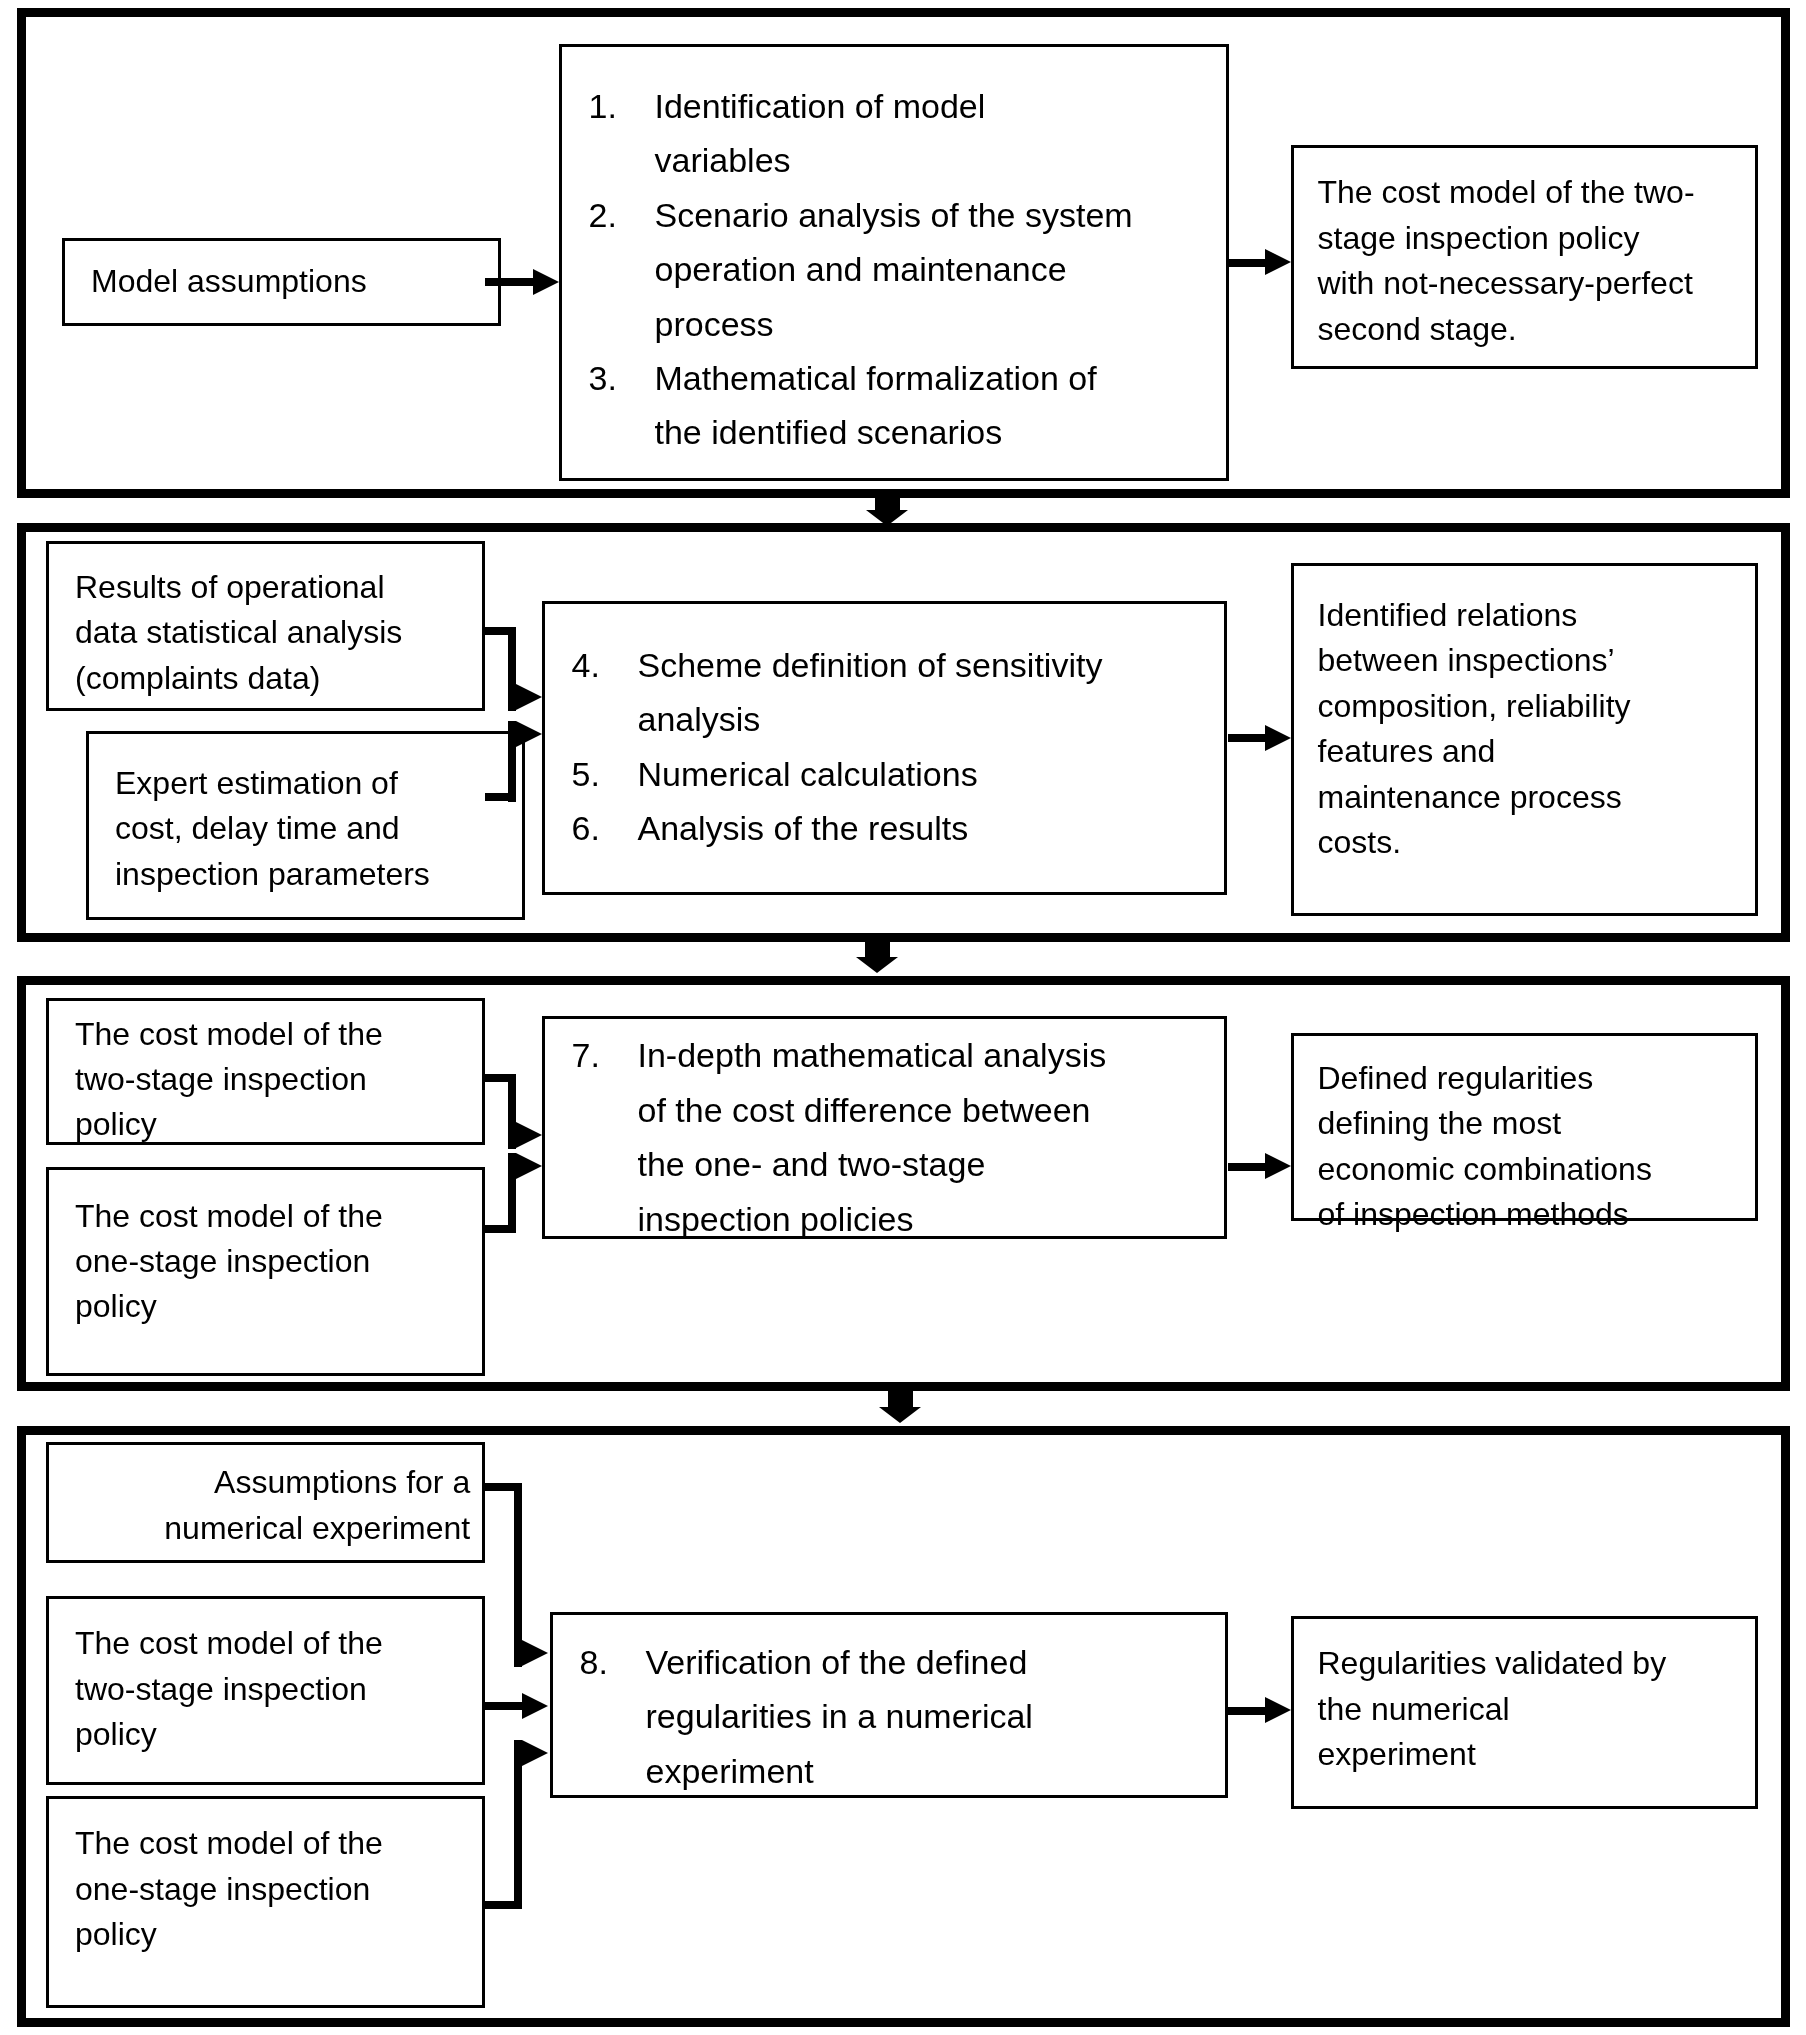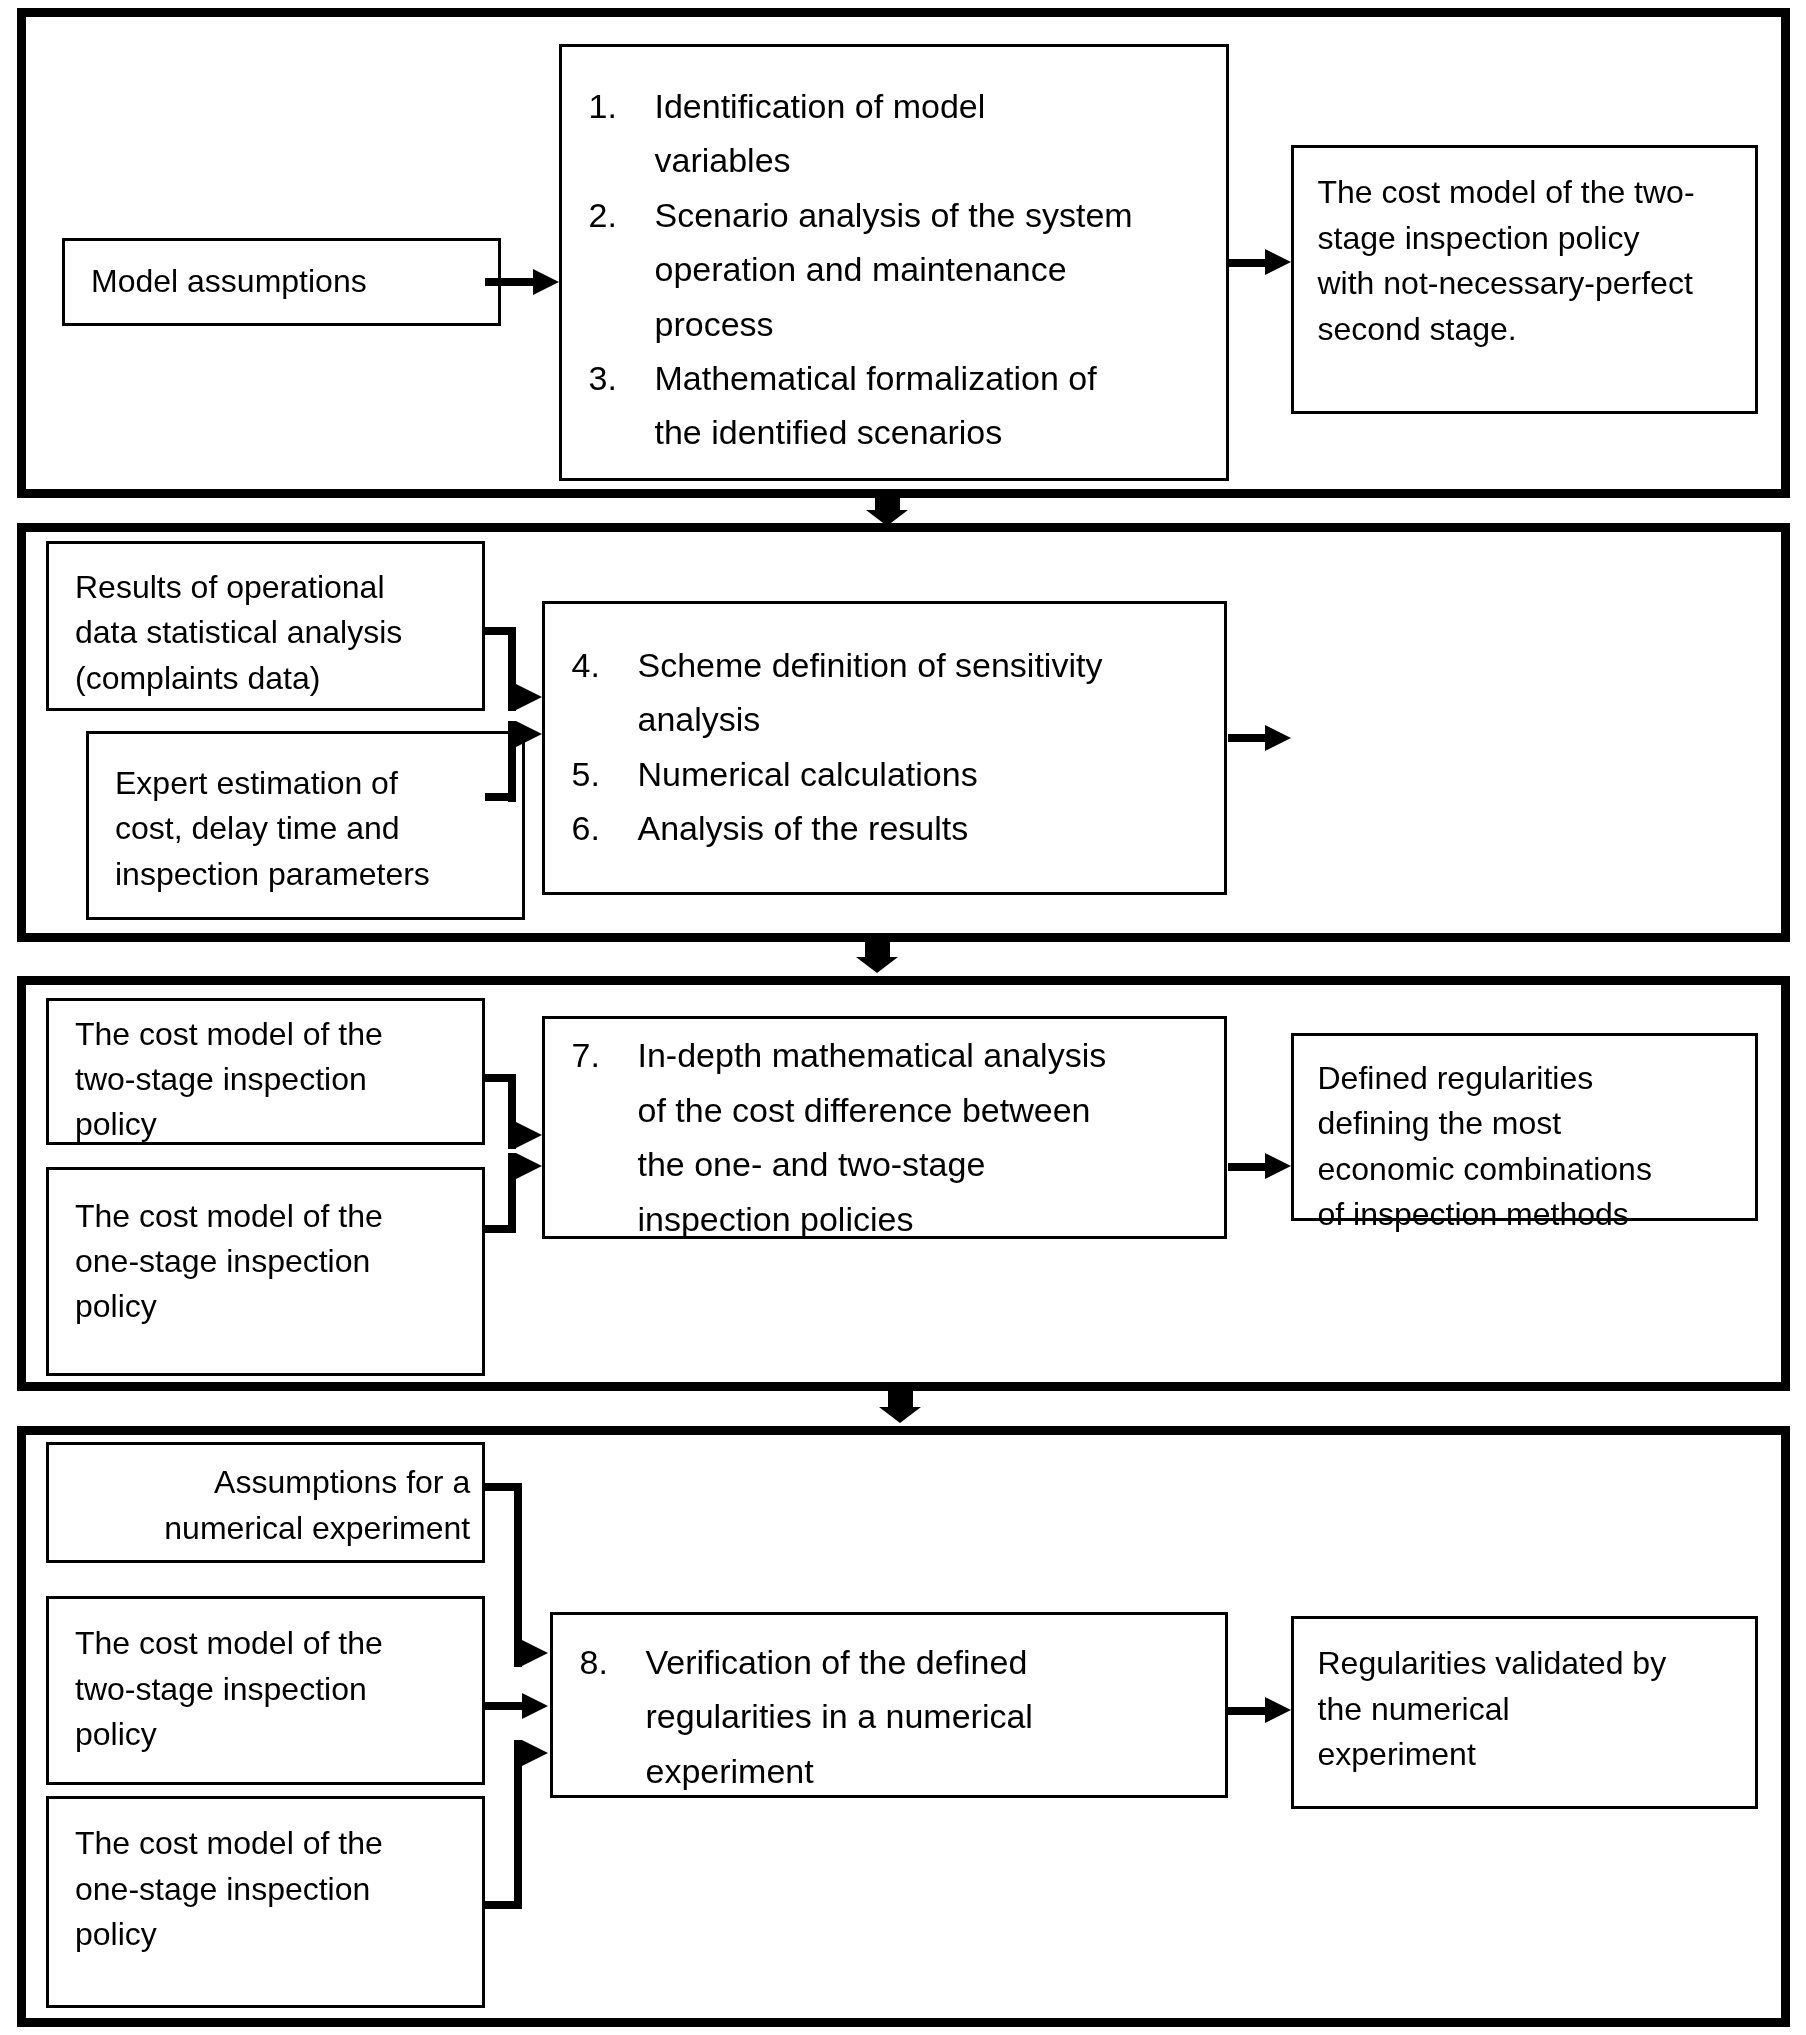--- a/index.html
+++ b/index.html
@@ -97,21 +97,21 @@
 operation and maintenance
 process</span>
     </div>
     <div class="pitem">
       <span class="pnum">3.</span>
       <span class="ptext">Mathematical formalization of
 the identified scenarios</span>
     </div>
   </div>
 
-  <div class="box" style="left:1291px;top:145px;width:467px;height:269px;padding:22.3px 14.7px 0 23.5px;">
+  <div class="box" style="left:1291px;top:145px;width:467px;height:224px;padding:22.3px 14.7px 0 23.5px;">
     <div class="txt">The cost model of the two-
 stage inspection policy
 with not-necessary-perfect
 second stage.</div>
   </div>
 
   <div>
     <div class="hstem" style="left:485px;top:278px;width:48px;"></div>
     <div class="head-right" style="left:533px;top:269px;"></div>
   </div>
@@ -147,20 +147,28 @@
     <div class="pitem">
       <span class="pnum">5.</span>
       <span class="ptext">Numerical calculations</span>
     </div>
     <div class="pitem">
       <span class="pnum">6.</span>
       <span class="ptext">Analysis of the results</span>
     </div>
   </div>
 
+  <div class="box" style="left:1291px;top:563px;width:467px;height:353px;padding:27px 14.7px 0 23.5px;">
+    <div class="txt">Identified relations
+between inspections’
+composition, reliability
+features and
+maintenance process
+costs.</div>
+  </div>
 
   <div>
     <div class="hstem" style="left:485px;top:627px;width:31px;"></div>
     <div class="vstem" style="left:508px;top:627px;height:84px;"></div>
     <div class="head-right" style="left:516px;top:684px;"></div>
   </div>
   <div>
     <div class="hstem" style="left:485px;top:793px;width:31px;"></div>
     <div class="vstem" style="left:508px;top:721px;height:81px;"></div>
     <div class="head-right" style="left:516px;top:721px;"></div>

